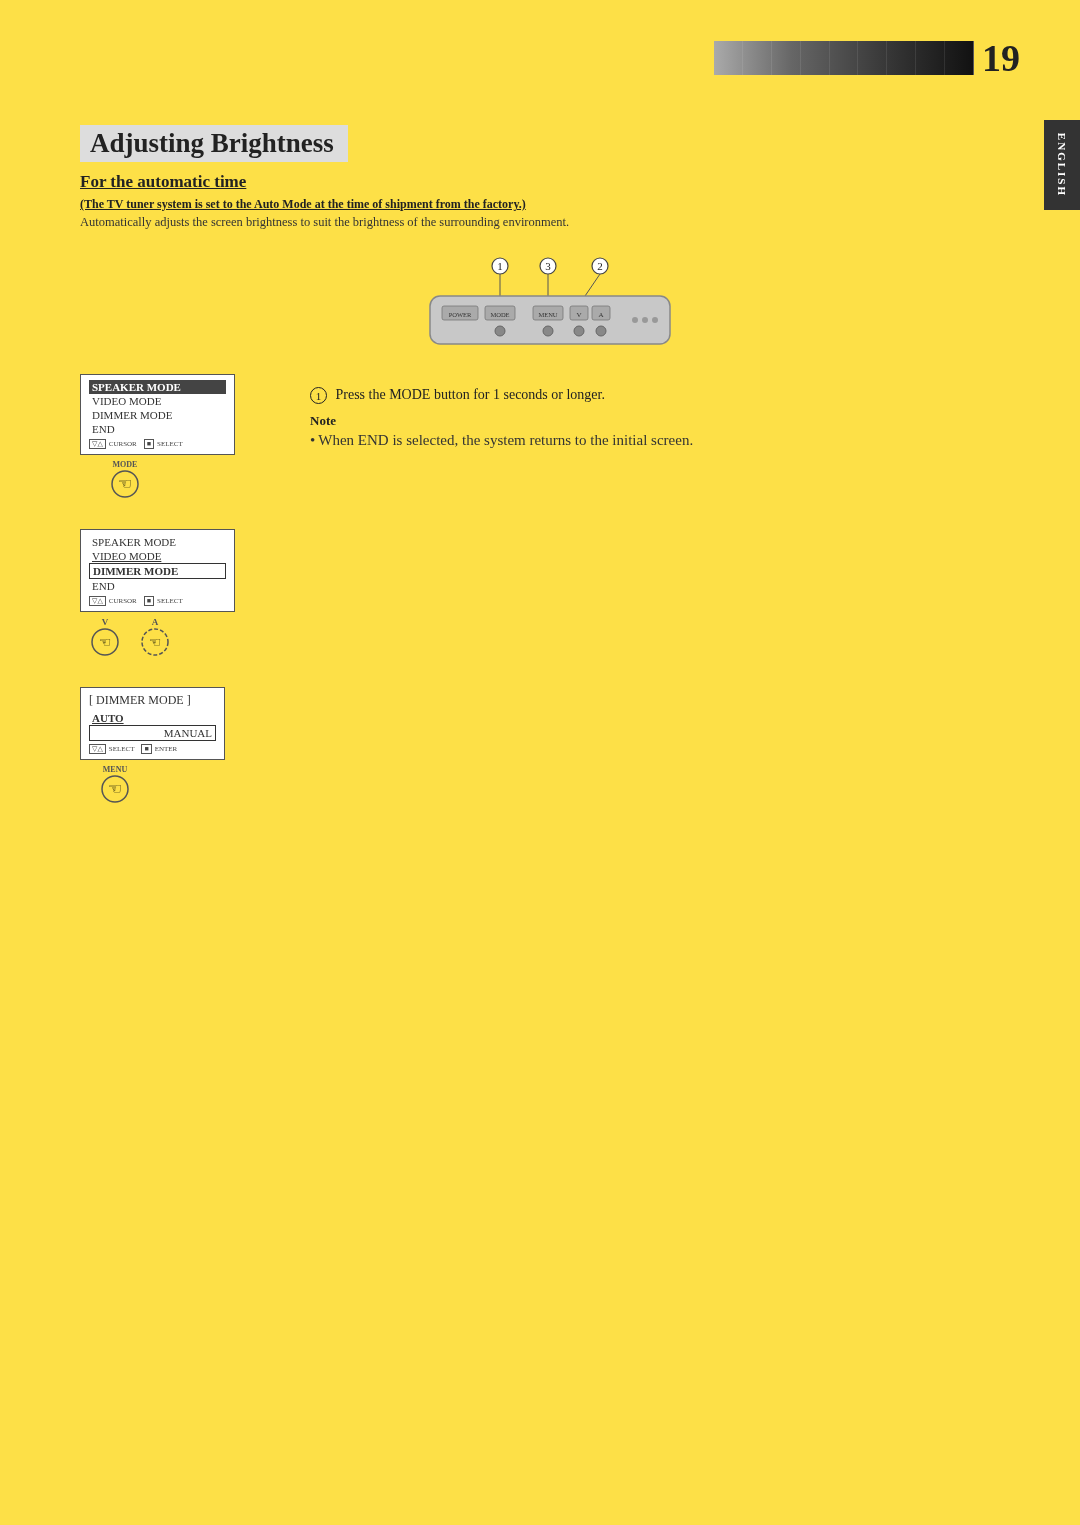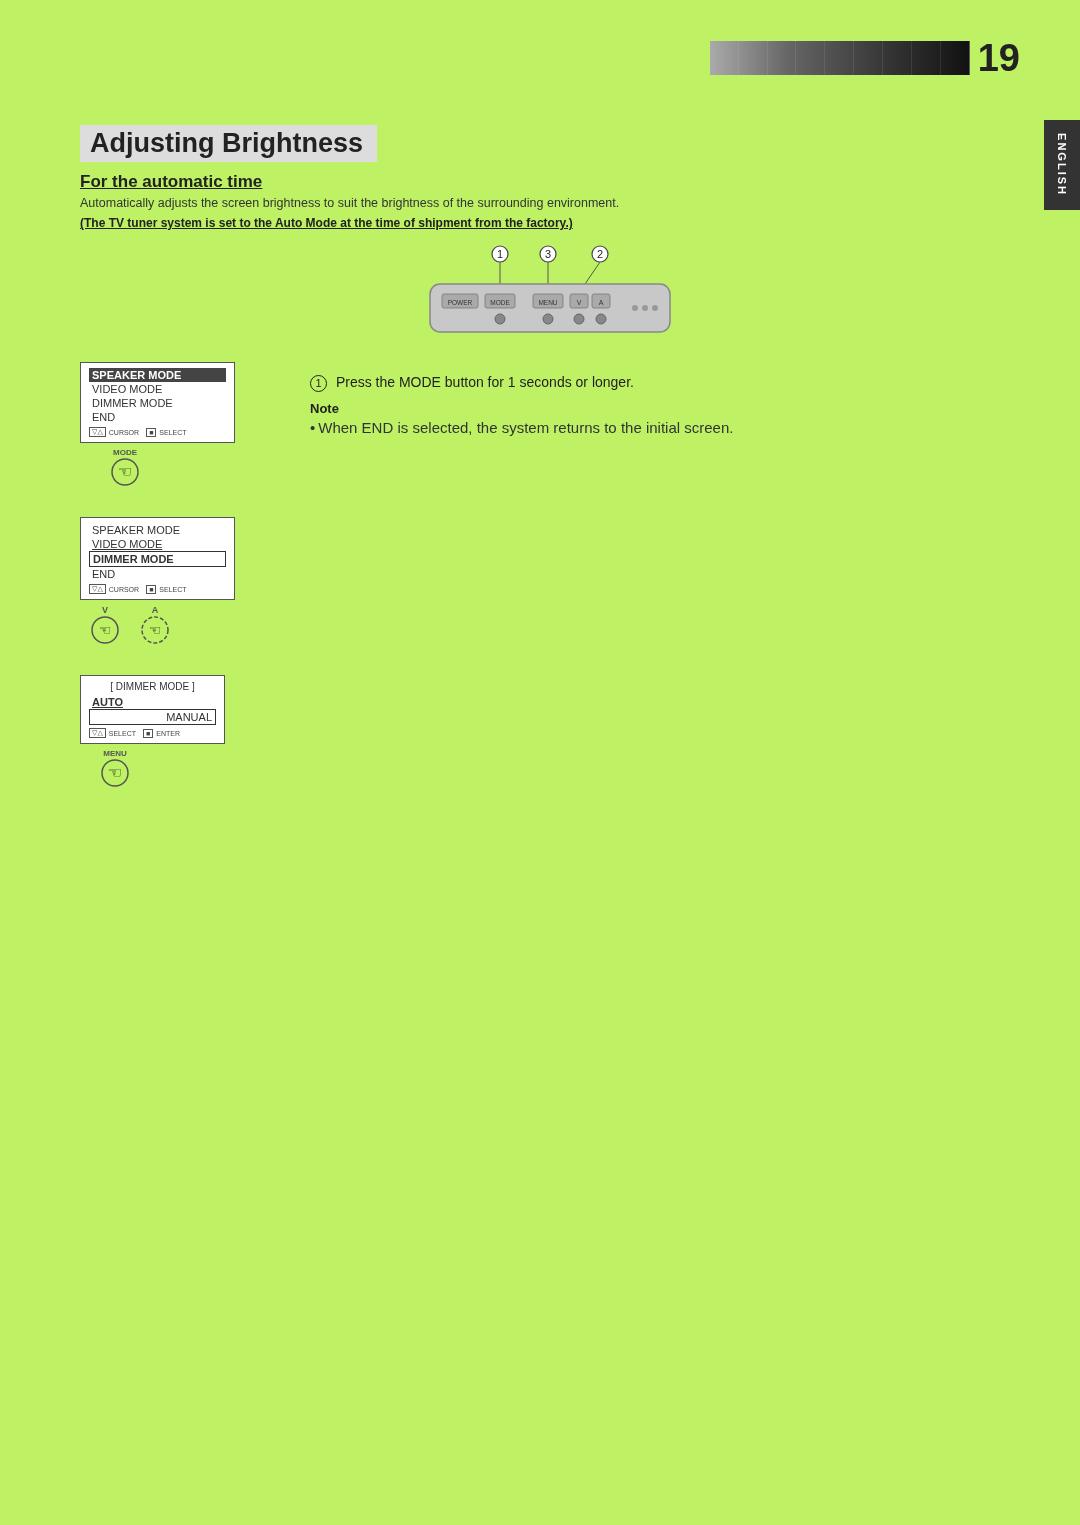--- a/index.html
+++ b/index.html
@@ -9,23 +9,24 @@
       background: #fff;
       font-family: Arial, Helvetica, sans-serif;
       font-size: 14px;
       color: #222;
       position: relative;
     }
 
     .page-container {
       width: 1080px;
       min-height: 1525px;
-      background: #bef264;
+      background: #fde047;
       position: relative;
       padding: 40px 60px 60px 80px;
+      font-family: Liberation Serif, serif;
     }
 
     
     .page-number-bar {
       position: absolute;
       top: 40px;
       right: 60px;
       width: 320px;
       height: 36px;
       display: flex;
@@ -56,21 +57,21 @@
       transform: rotate(180deg);
       height: 90px;
       display: flex;
       align-items: center;
       justify-content: center;
     }
 
     
     .page-title-section {
       margin-top: 80px;
-      margin-bottom: 12px;
+      margin-bottom: 24px;
     }
 
     
     .steps-section {
       display: flex;
       gap: 30px;
       margin-bottom: 30px;
     }
 
     .step-diagram {
@@ -127,25 +128,25 @@
     <span style="writing-mode:vertical-lr; transform:rotate(180deg); letter-spacing:2px; font-size:11px; font-weight:bold; color:#fff;">ENGLISH</span>
   </div>
 
   <div class="page-title-section" style="margin-top:85px;">
     <div>
       <span style="font-size:27px; font-weight:bold; background:#ddd; padding:3px 14px 3px 10px; display:inline-block; margin-bottom:10px;">Adjusting Brightness</span>
     </div>
     <div>
       <span style="font-size:17px; font-weight:bold; text-decoration:underline;">For the automatic time</span>
     </div>
+    <div style="margin-top:4px;">
+      <span style="font-size:12px; font-weight:bold; text-decoration:underline;">(The TV tuner system is set to the Auto Mode at the time of shipment from the factory.)</span>
+    </div>
     <div style="margin-top:2px;">
       <span style="font-size:12.5px; color:#333;">Automatically adjusts the screen brightness to suit the brightness of the surrounding environment.</span>
-    </div>
-    <div style="margin-top:4px;">
-      <span style="font-size:12px; font-weight:bold; text-decoration:underline;">(The TV tuner system is set to the Auto Mode at the time of shipment from the factory.)</span>
     </div>
   </div>
 
   <div class="remote-svg-container">
     <svg width="340" height="100" viewBox="0 0 340 100">
 
       <circle cx="120" cy="12" r="8" fill="white" stroke="#444" stroke-width="1.2"></circle>
       <text x="120" y="16" text-anchor="middle" font-size="11" fill="#222">1</text>
 
       <line x1="120" y1="20" x2="120" y2="42" stroke="#555" stroke-width="1"></line>
@@ -257,21 +258,21 @@
           </svg>
         </div>
       </div>
     </div>
   </div>
 
   <div class="steps-section" style="margin-top:5px;">
     <div class="step-diagram">
 
       <div style="border:1.5px solid #555; width:145px; padding:5px 8px; font-size:11px; background:#fff; margin-bottom:5px;">
-        <div style="text-align:center; font-size:10px; color:#333; margin-bottom:3px;">[ DIMMER MODE ]</div>
+        <div style="text-align:left; font-size:12px; color:#333; margin-bottom:3px;">[ DIMMER MODE ]</div>
         <div style="text-align:left; color:#333; padding:1px 3px; text-decoration:underline; font-weight:bold;">AUTO</div>
         <div style="text-align:right; color:#333; padding:1px 3px; border:1.5px solid #333; display:block;">MANUAL</div>
         <div style="display:flex; align-items:center; gap:3px; margin-top:3px; font-size:8px; color:#444;">
           <span style="border:1px solid #555; padding:0 2px; font-size:7px;">▽△</span>
           <span style="font-size:7px;">SELECT</span>
           <span style="border:1px solid #555; padding:0 2px; font-size:7px; margin-left:4px;">■</span>
           <span style="font-size:7px;">ENTER</span>
         </div>
       </div>
 

